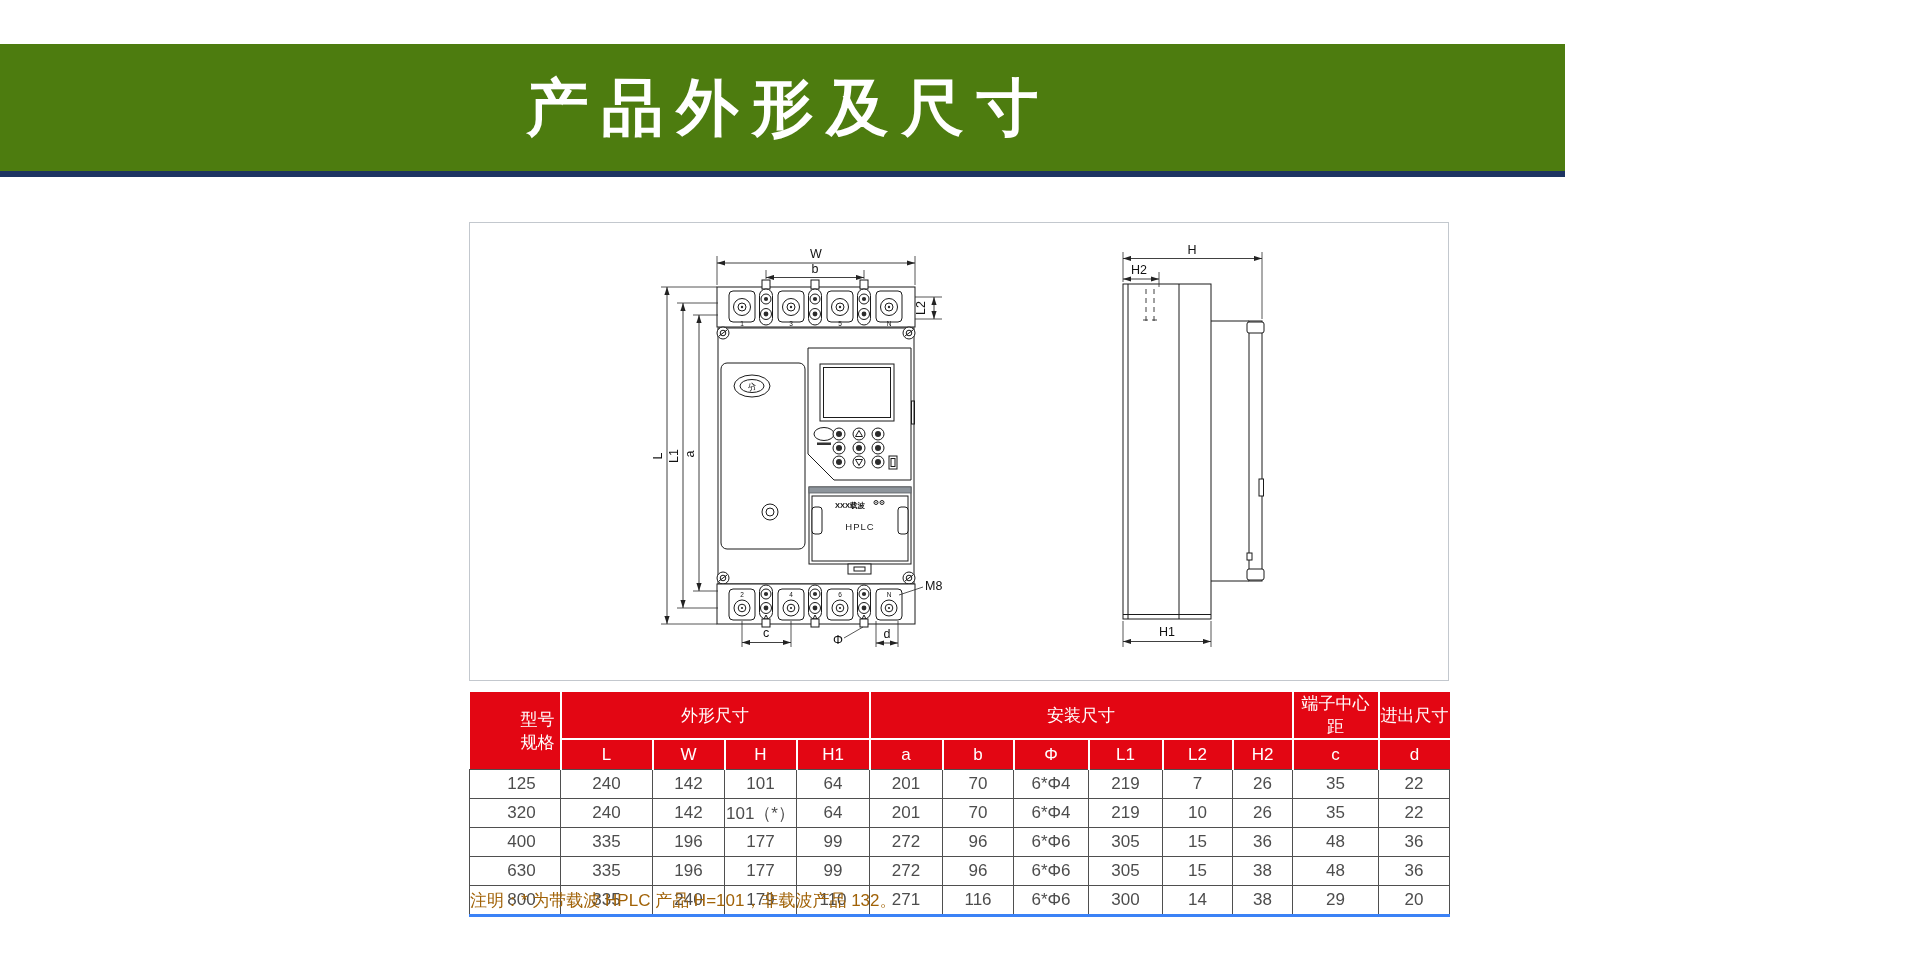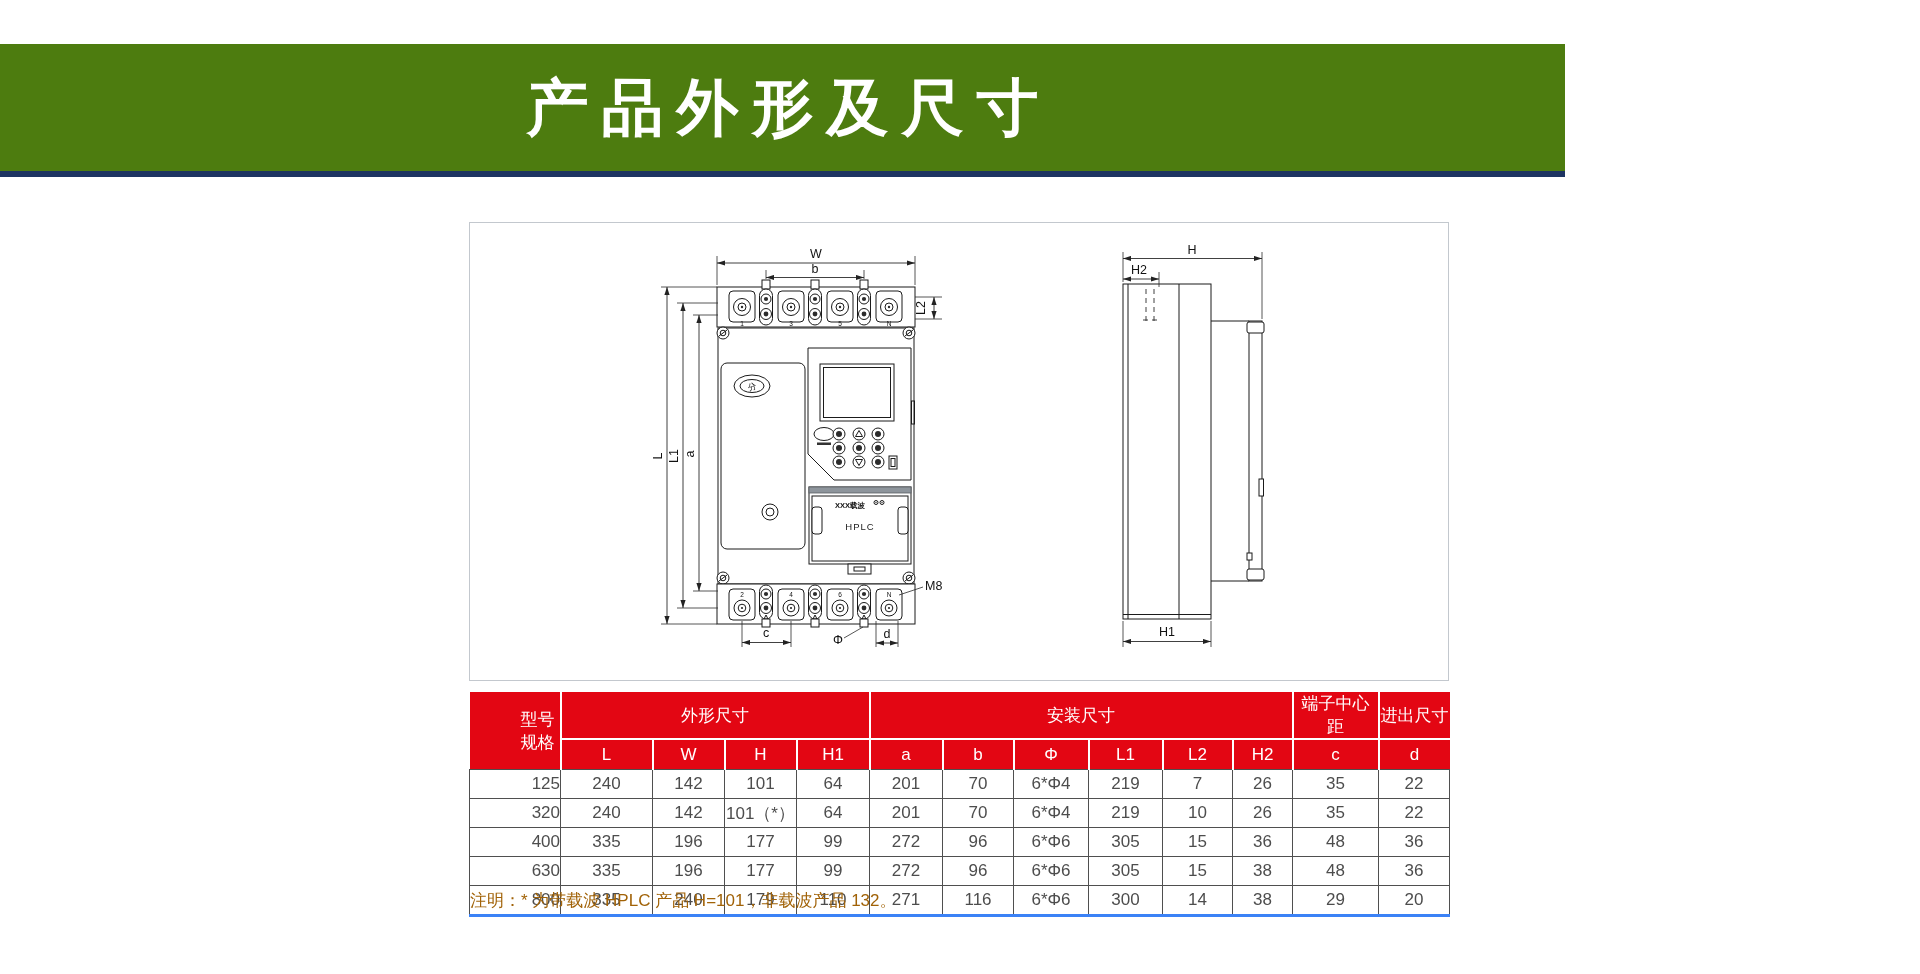--- a/index.html
+++ b/index.html
@@ -30,21 +30,21 @@
   
   table.spec{position:absolute;left:469px;top:692px;width:980px;border-collapse:collapse;
              table-layout:fixed;font-size:17px;}
   table.spec th{background:#e30613;color:#ffffff;font-weight:400;padding:0;}
   table.spec tr.h1 th{height:26px;}
   table.spec tr.h2 th{height:29px;border-top:2px solid #ffffff;}
   table.spec th.bl{border-left:2px solid #ffffff;}
   table.spec th.model{border-top:none;padding-left:46px;}
   table.spec td{height:28px;border:1px solid #4f4f4f;color:#4d4d4d;
                 text-align:center;padding:0;background:#fff;}
-  table.spec td.model{text-align:right;padding-left:13px;}
+  table.spec td.model{text-align:center;padding-left:13px;}
   table.spec tr:last-child td{border-bottom:3px solid #3b82f6;}
 
   .note{position:absolute;left:470px;top:889px;font-size:17px;color:#a16207;}
 </style>
 </head>
 <body>
 
 <div class="banner">
   <div class="title">产品外形及尺寸</div>
   <div class="strip"></div>

